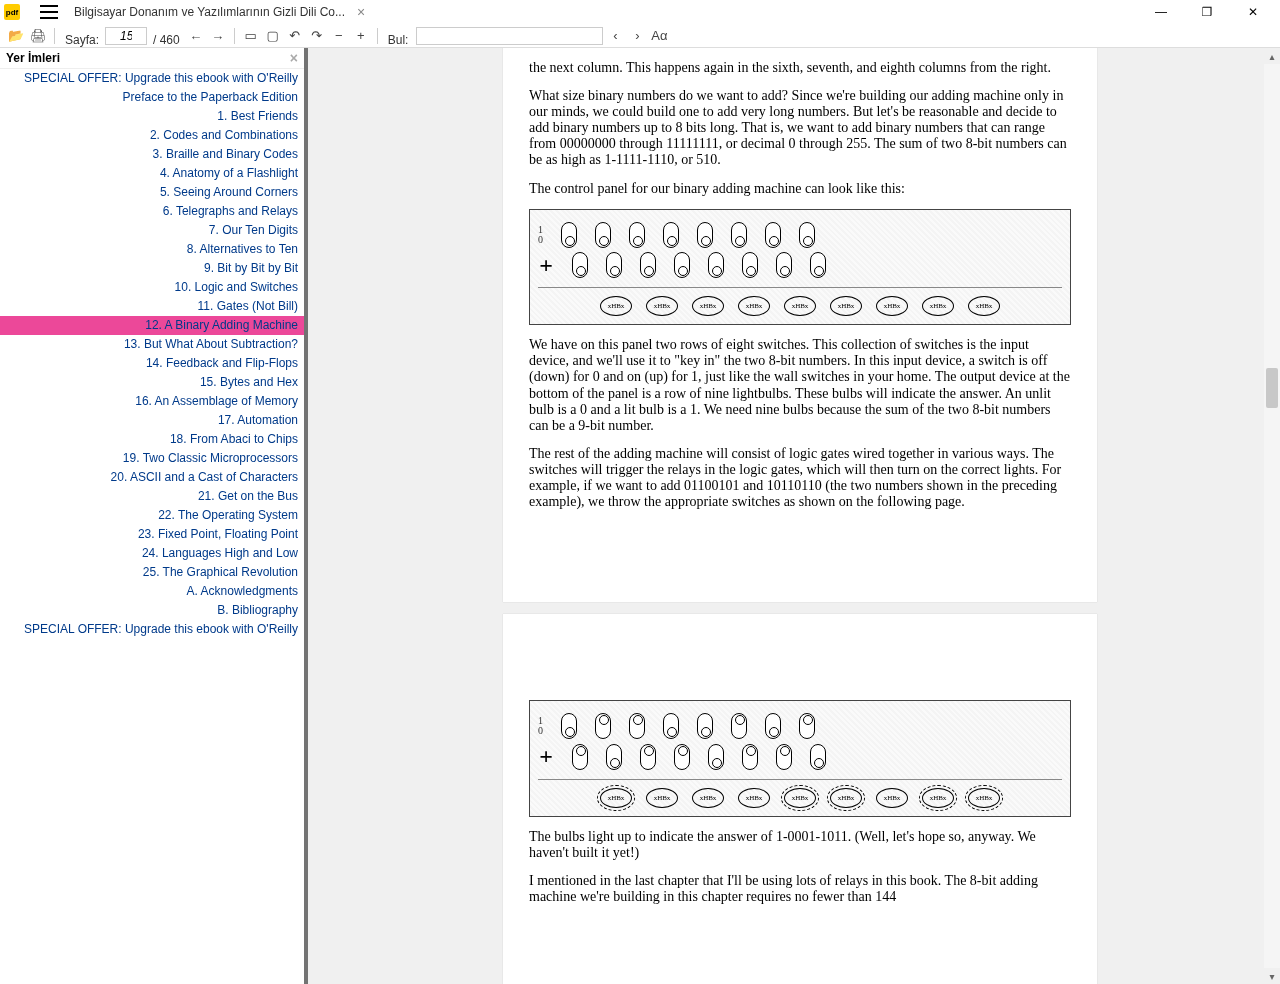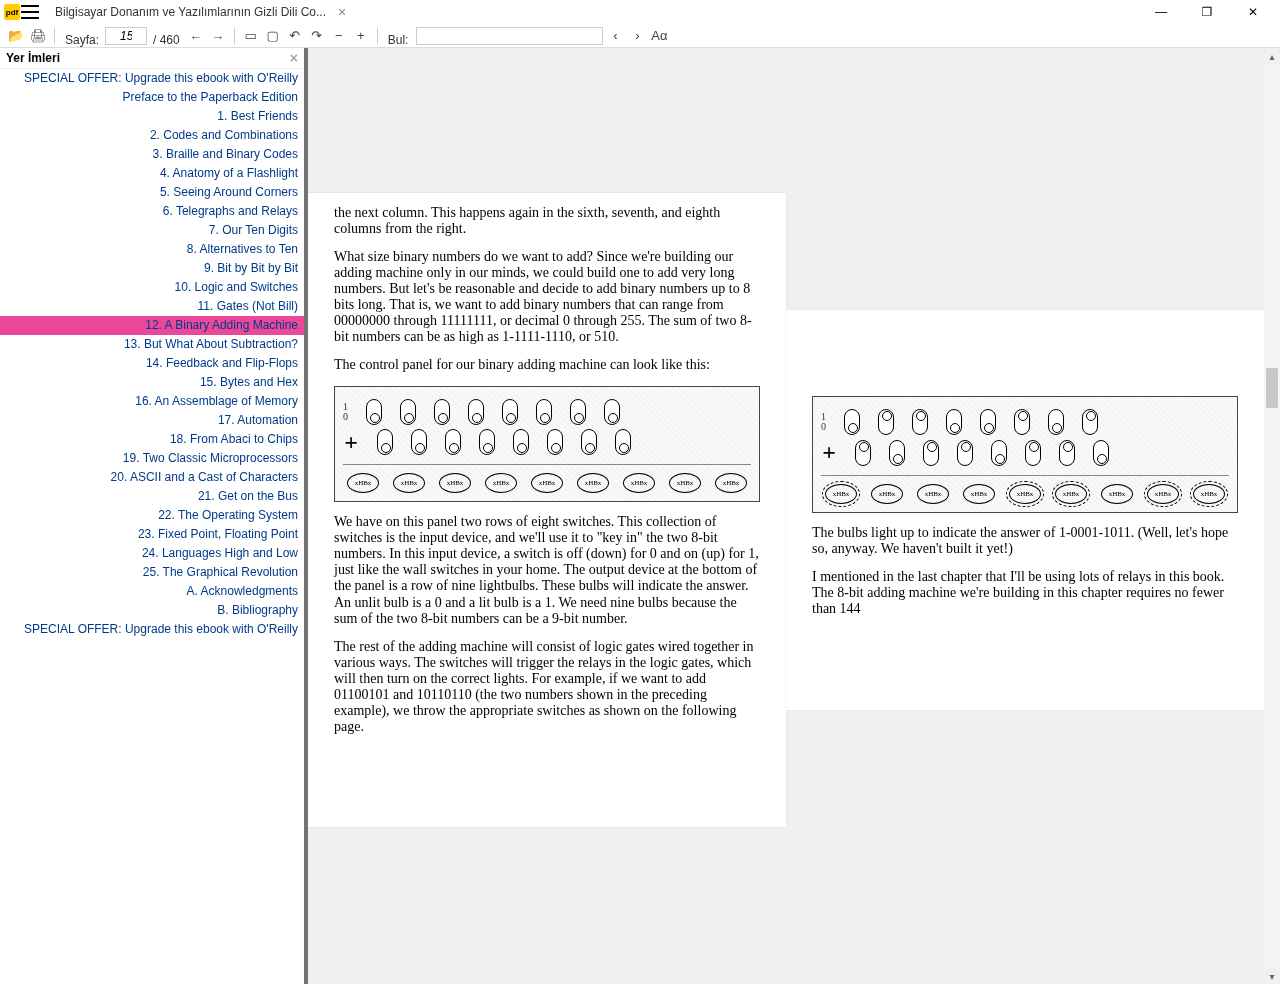--- a/index.html
+++ b/index.html
@@ -1,39 +1,39 @@
 <!DOCTYPE html>
 <html><head>
 <meta charset="utf-8">
 <style>
 * { margin: 0; padding: 0; box-sizing: border-box; }
 body { font-family: "Segoe UI", Tahoma, sans-serif; font-size: 12px; background: #fff; overflow: hidden; width: 1280px; height: 984px; }
 .titlebar { height: 24px; display: flex; align-items: center; padding: 0 4px; background: #fff; }
-.titlebar .app-icon { width: 16px; height: 16px; background: #ffcc00; border-radius: 2px; font-size: 8px; font-weight: bold; display: flex; align-items: center; justify-content: center; margin-right: 1px; }
+.titlebar .app-icon { width: 16px; height: 16px; background: #ffcc00; border-radius: 2px; font-size: 8px; font-weight: bold; display: flex; align-items: center; justify-content: center; margin-right: 20px; }
 .titlebar .menu-icon { width: 18px; height: 14px; display: flex; flex-direction: column; justify-content: space-between; margin-right: 8px; cursor: pointer; }
 .titlebar .menu-icon span { height: 2px; background: #000; }
 .titlebar .tab-title { flex: 0 0 auto; padding: 0 8px; font-size: 12px; color: #333; max-width: 300px; white-space: nowrap; overflow: hidden; text-overflow: ellipsis; }
 .titlebar .tab-close { color: #888; font-size: 14px; cursor: pointer; padding: 0 4px; }
 .titlebar .spacer { flex: 1; }
 .titlebar .win-btn { width: 46px; height: 24px; display: flex; align-items: center; justify-content: center; font-size: 12px; cursor: pointer; }
 .toolbar { height: 24px; display: flex; align-items: center; padding: 0 6px; border-bottom: 1px solid #ddd; gap: 2px; }
 .toolbar .tbtn { width: 20px; height: 20px; display: flex; align-items: center; justify-content: center; cursor: pointer; color: #444; font-size: 13px; }
 .toolbar .sep { width: 1px; height: 16px; background: #ccc; margin: 0 4px; }
 .toolbar .lbl { padding: 0 4px; color: #333; margin-top: 9px; }
 .toolbar input.page-num { width: 42px; height: 18px; text-align: right; border: 1px solid #ccc; font-size: 12px; padding: 0 14px; font-style: italic; }
 .toolbar input.search { height: 18px; border: 1px solid #ccc; flex: 0 0 140px; margin-left: 2px; padding: 0 4px; }
 .main { display: flex; height: 936px; }
 .sidebar { width: 308px; border-right: 4px solid #737373; display: flex; flex-direction: column; background: #fff; }
 .sidebar-header { display: flex; align-items: center; justify-content: space-between; padding: 2px 6px; font-weight: bold; font-size: 12px; border-bottom: 1px solid #eee; }
 .sidebar-header .close { color: #aaa; cursor: pointer; font-size: 14px; }
 .bookmarks { overflow-y: auto; flex: 1; }
 .bookmarks .bm { padding: 1px 6px 1px 24px; cursor: pointer; color: #003a8a; font-size: 12px; line-height: 17px; white-space: nowrap; overflow: hidden; text-overflow: ellipsis; text-align: right; }
 .bookmarks .bm.selected { background: #ec4899; }
 .content { flex: 1; background: #f0f0f0; position: relative; overflow: hidden; }
-.scroll-area { position: absolute; top: 0; left: 0; right: 16px; bottom: 0; overflow: hidden; display: flex; align-items: center; }
+.scroll-area { position: absolute; top: 0; left: 0; right: 16px; bottom: 0; overflow: hidden; display: flex; flex-direction: column; align-items: center; padding-left: 28px; }
 .scrollbar { position: absolute; right: 0; top: 0; width: 16px; height: 100%; background: #f5f5f5; }
 .scrollbar .up, .scrollbar .down { position: absolute; left: 0; width: 16px; height: 16px; display: flex; align-items: center; justify-content: center; background: #f0f0f0; cursor: pointer; font-size: 10px; color: #666; }
 .scrollbar .up { top: 0; }
 .scrollbar .down { bottom: 0; }
 .scrollbar .thumb { position: absolute; left: 2px; width: 12px; background: #c8c8c8; border-radius: 2px; }
 .page { background: #fff; width: 594px; margin: 0 0 12px 0; padding: 8px 26px 80px 26px; font-family: Georgia, "Times New Roman", serif; font-size: 14px; line-height: 1.15; color: #000; box-shadow: 0 0 1px rgba(0,0,0,0.2); }
 .page p { margin: 4px 0 12px 0; }
 .panel-img { border: 1px solid #444; margin: 6px 0 12px 0; padding: 8px; background: repeating-linear-gradient(45deg,#fafafa,#fafafa 2px,#f4f4f4 2px,#f4f4f4 4px); }
 .switch-row { display: flex; align-items: center; gap: 18px; margin: 4px 0; }
 .switch-row .lbls { font-size: 10px; line-height: 10px; color: #333; }

